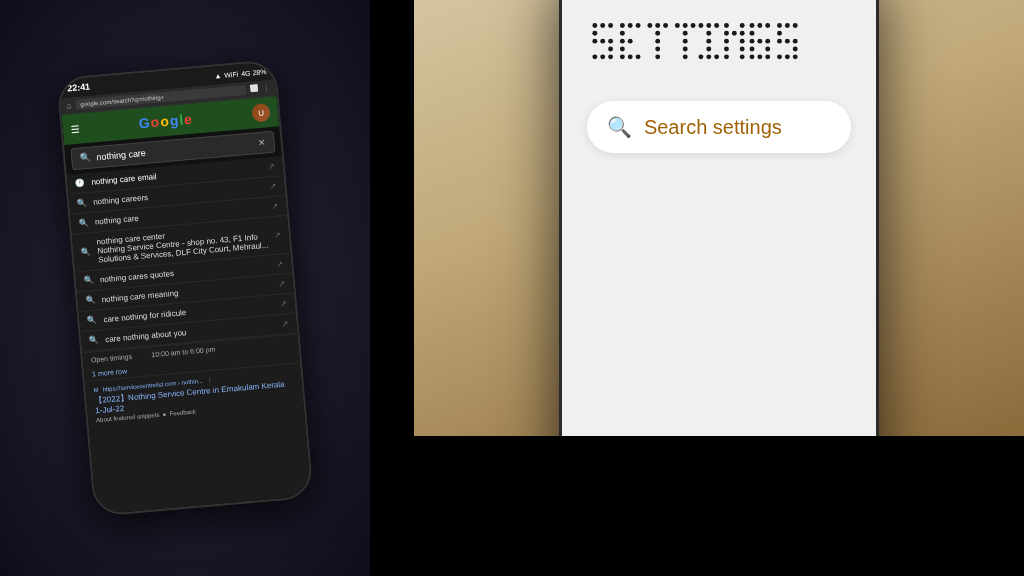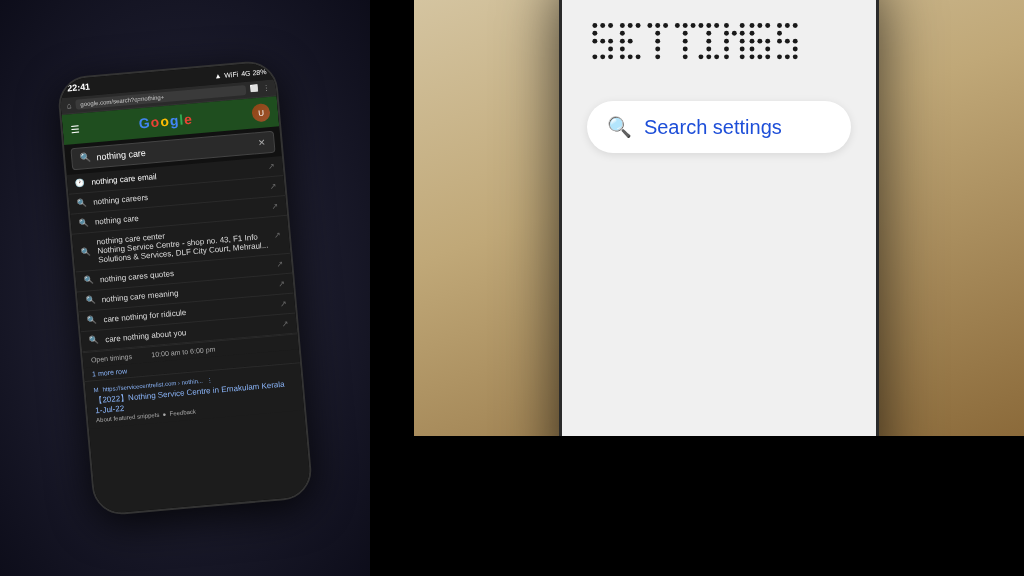--- a/index.html
+++ b/index.html
@@ -317,21 +317,21 @@
       border-radius: 28px;
       padding: 14px 20px;
       display: flex;
       align-items: center;
       gap: 12px;
       margin: 0 5px;
       box-shadow: 0 2px 8px rgba(0,0,0,0.1);
     }
 
     .search-settings-icon { font-size: 20px; color: #555; }
-    .search-settings-text { font-size: 20px; color: #1d4ed8; font-weight: 400; }
+    .search-settings-text { font-size: 20px; color: #a16207; font-weight: 400; }
 
     
     .panel-divider {
       width: 4px;
       height: 576px;
       background: #000;
       flex-shrink: 0;
       z-index: 10;
     }
   </style>

